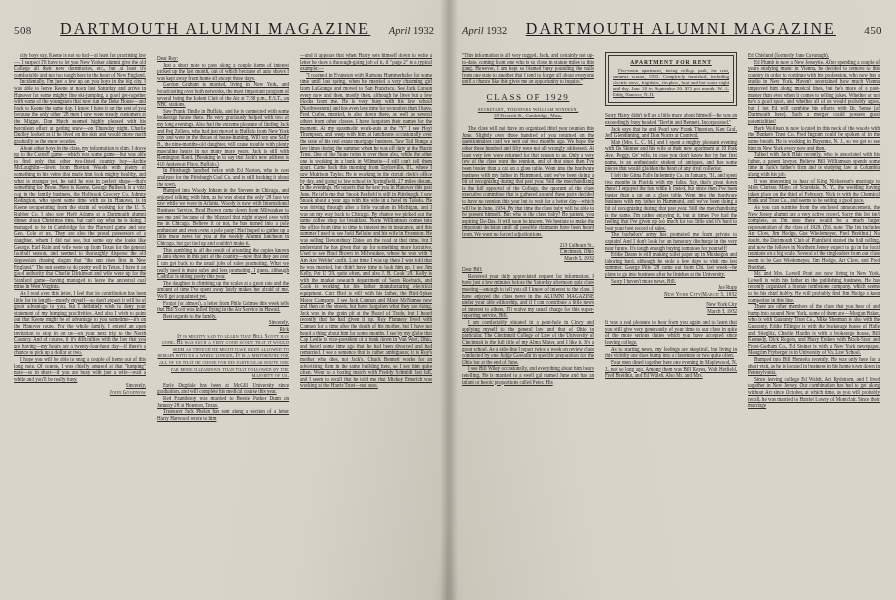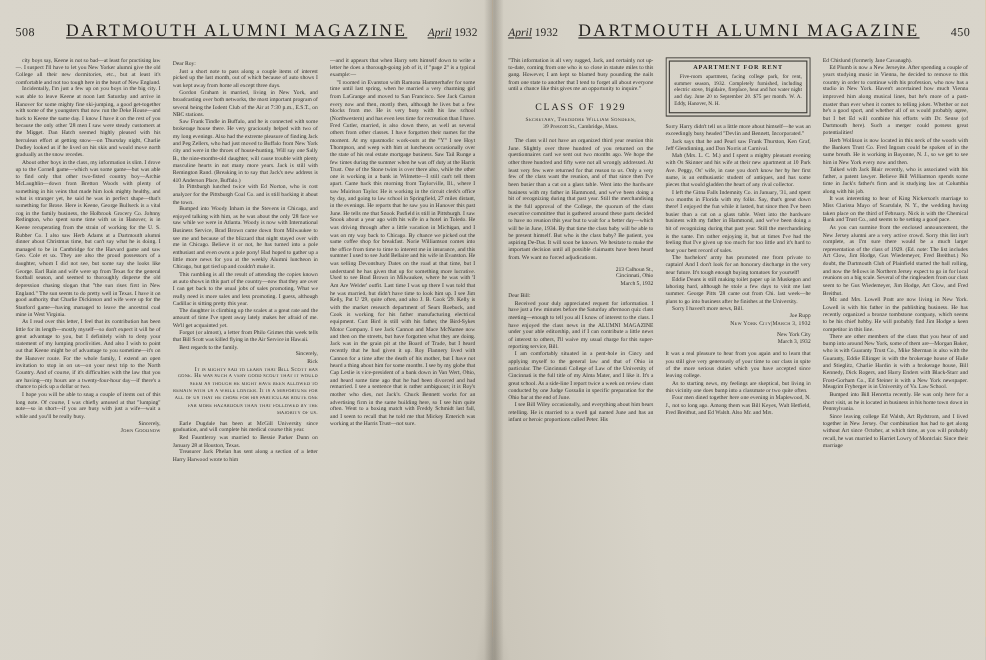--- a/index.html
+++ b/index.html
@@ -8,21 +8,21 @@
   }
   body {
     width: 896px; height: 600px;
     overflow: hidden;
     font-family: "Liberation Serif", "DejaVu Serif", serif;
   }
   .spread {
     position: relative;
     width: 896px; height: 579px;
     display: flex;
-    background: #fdba74;
+    background: #be185d;
   }
   .page {
     position: relative;
     width: 448px; height: 600px;
     background: #d6d2c7;
     box-sizing: border-box;
     padding: 20px 14px 10px 14px;
   }
   .page.left {
     background: linear-gradient(100deg, #d9d5cb 0%, #d7d3c8 70%, #c9c4b8 97%, #b8b3a7 100%);
@@ -60,41 +60,42 @@
     color: #211f1c;
     white-space: nowrap;
     text-decoration: underline;
   }
   .issue {
     width: 72px;
     font-size: 10.5px;
     color: #2b2a27;
     white-space: nowrap;
   }
-  .issue .mo { font-style: italic; text-decoration: underline; }
+  .issue .mo { font-style: italic; }
   .left .folio { text-align: left; }
   .left .issue { text-align: right; }
   .right .folio { text-align: right; order: 3; }
   .right .issue { text-align: left; order: 1; }
   .right .runtitle { order: 2; }
 
   
   .cols {
     display: flex;
     gap: 11px;
     height: 545px;
   }
   .col {
     width: 132px;
     font-size: 5.1px;
     line-height: 1.30;
     text-align: justify;
     color: #2e2c28;
     overflow: hidden;
     hyphens: auto;
+    text-decoration: underline;
   }
   .col p {
     margin: 0;
     text-indent: 6px;
   }
   .col p.noind { text-indent: 0; }
   .col p.sal { text-indent: 0; margin-top: 3px; }
   .col p.gap { margin-top: 3px; }
   .sig {
     text-align: right;

